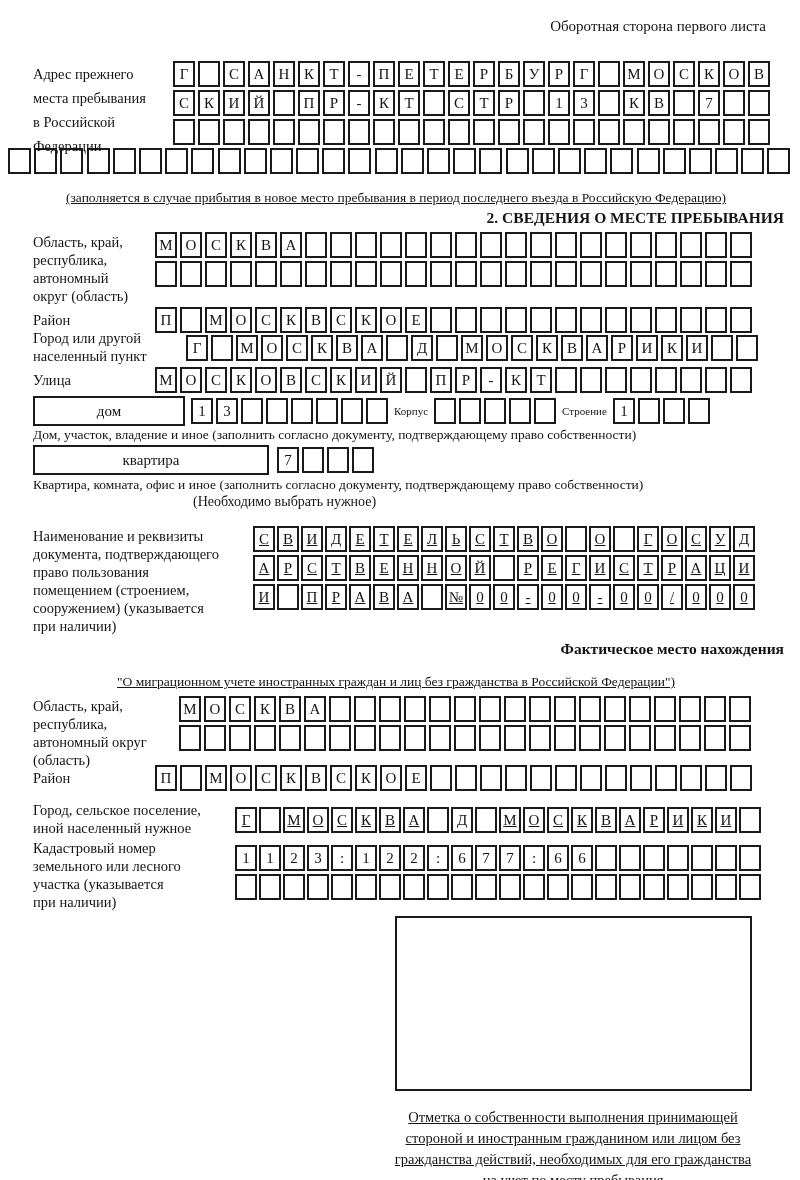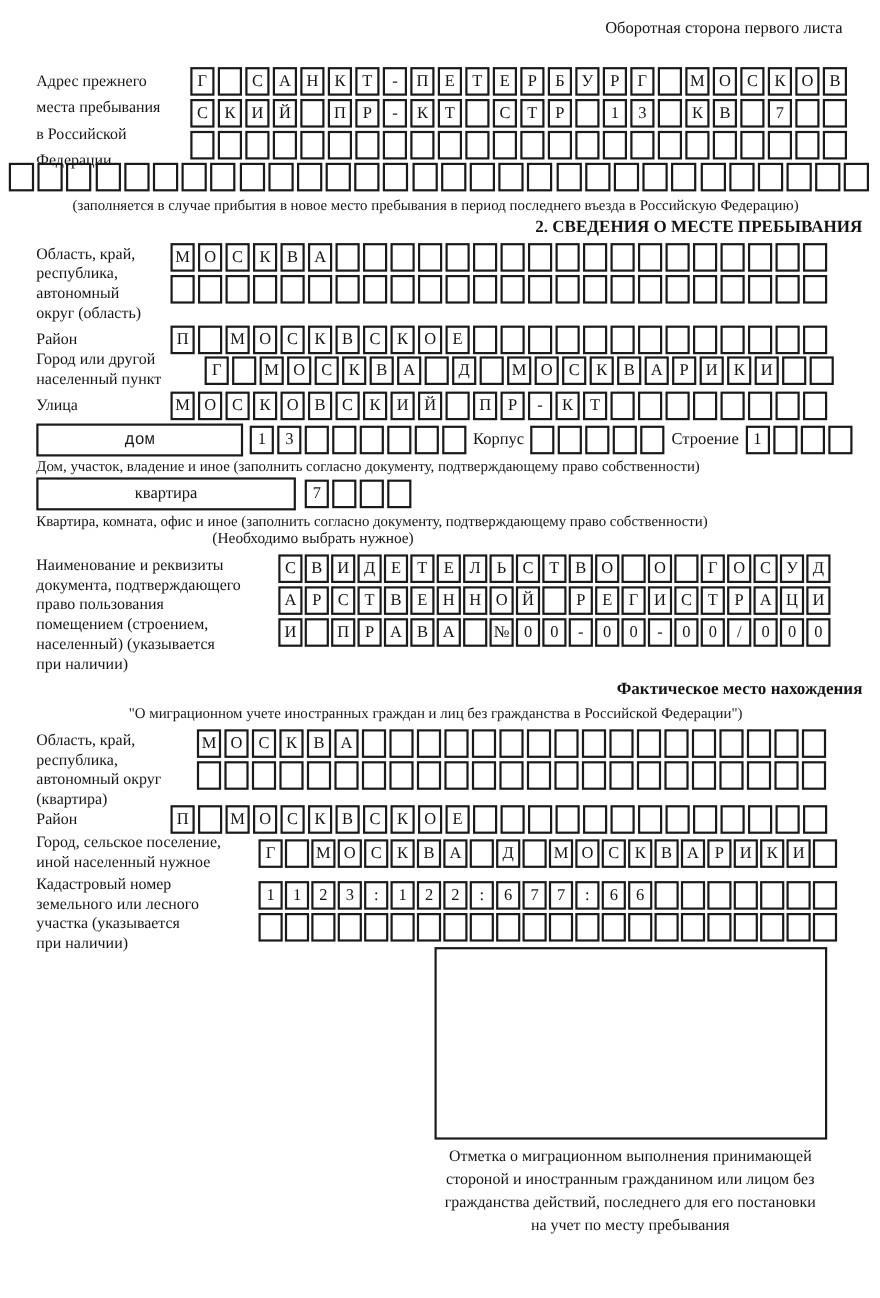--- a/index.html
+++ b/index.html
@@ -48,24 +48,24 @@
   .note.center { text-align: center; margin-right: 16px; }
   .note.left { margin-left: 25px; }
   .title { text-align: right; font-weight: bold; font-size: 15.5px; margin-right: 16px; }
 
   
   .boxrow { display: flex; align-items: stretch; margin-left: 25px; }
   .widebox {
     display: flex; align-items: center; justify-content: center;
     border: 2px solid #1a1a1a; height: 30px; font-size: 15px; background: #fff;
   }
-  .widebox.dom { width: 188px; margin-right: 6px; font-family: Liberation Mono, monospace; }
+  .widebox.dom { width: 152px; margin-right: 6px; }
   .widebox.kv  { width: 236px; margin-right: 8px; }
   .boxrow .grid { align-items: center; }
-  .inline-lbl { font-size: 15px; align-self: center; padding: 0 6px; white-space: nowrap; text-align: center; }
+  .inline-lbl { font-size: 11px; align-self: center; padding: 0 6px; white-space: nowrap; text-align: center; }
 
   
   .stayrow { display: flex; align-items: center; margin-left: 25px; }
   .stay-label { font-size: 15px; margin-right: 10px; }
   .chk {
     display: inline-flex; align-items: center; justify-content: center;
     width: 24px; height: 27px; border: 2px solid #1a1a1a;
     font-size: 15px; background: #fff; flex: 0 0 auto;
   }
   .opt-label { font-size: 15px; margin: 0 24px 0 14px; }
@@ -79,21 +79,21 @@
   }
   .stampcap {
     margin-left: 360px; width: 410px; text-align: center;
     font-size: 14.5px; line-height: 21px;
   }
 
   
   .mt26 { margin-top: 26px; } .mt20 { margin-top: 20px; }
   .mt14 { margin-top: 14px; } .mt12 { margin-top: 12px; }
   .mt6 { margin-top: 6px; }   .mt5 { margin-top: 5px; }
-  .mt4 { margin-top: 5px; }   .mt3 { margin-top: 3px; }
+  .mt4 { margin-top: 16px; text-decoration: underline; }   .mt3 { margin-top: 3px; }
   .mt2 { margin-top: 2px; }   .mt1 { margin-top: 1px; }
   .mt30 { margin-top: 30px; }
   .lbl-up { top: -6px; }
 </style>
 </head>
 <body>
 
 <div class="page">
 
   <div class="hdr">Оборотная сторона первого листа</div>
@@ -419,21 +419,21 @@
   <div class="note left mt2">Квартира, комната, офис и иное (заполнить согласно документу, подтверждающему право собственности)</div>
 
   <div class="staynote mt1">(Необходимо выбрать нужное)</div>
 
   <div class="frow mt4">
     <div class="label">
         <div>Наименование и реквизиты</div>
         <div>документа, подтверждающего</div>
         <div>право пользования</div>
         <div>помещением (строением,</div>
-        <div>населенный) (указывается</div>
+        <div>сооружением) (указывается</div>
         <div>при наличии)</div>
       </div>
     <div class="vstack ml245">
       <div class="grid tight">
           <span class="cell">С</span>
           <span class="cell">В</span>
           <span class="cell">И</span>
           <span class="cell">Д</span>
           <span class="cell">Е</span>
           <span class="cell">Т</span>
@@ -505,21 +505,21 @@
   <div class="title mt30">Фактическое место нахождения</div>
   <div class="note center mt4">
       <div>"О миграционном учете иностранных граждан и лиц без гражданства в Российской Федерации")</div>
     </div>
 
   <div class="frow mt6">
     <div class="label">
         <div>Область, край,</div>
         <div>республика,</div>
         <div>автономный округ</div>
-        <div>(квартира)</div>
+        <div>(область)</div>
       </div>
     <div class="vstack ml171">
       <div class="grid">
           <span class="cell">М</span>
           <span class="cell">О</span>
           <span class="cell">С</span>
           <span class="cell">К</span>
           <span class="cell">В</span>
           <span class="cell">А</span>
           <span class="cell"></span>
@@ -683,19 +683,19 @@
           <span class="cell"></span>
           <span class="cell"></span>
           <span class="cell"></span>
           <span class="cell"></span>
         </div>
     </div>
   </div>
 
   <div class="stampbox mt4"></div>
   <div class="stampcap mt4">
-      <div>Отметка о миграционном выполнения принимающей</div>
+      <div>Отметка о собственности выполнения принимающей</div>
       <div>стороной и иностранным гражданином или лицом без</div>
-      <div>гражданства действий, последнего для его постановки</div>
+      <div>гражданства действий, необходимых для его гражданства</div>
       <div>на учет по месту пребывания</div>
     </div>
 
 </div>
 
 </body></html>

